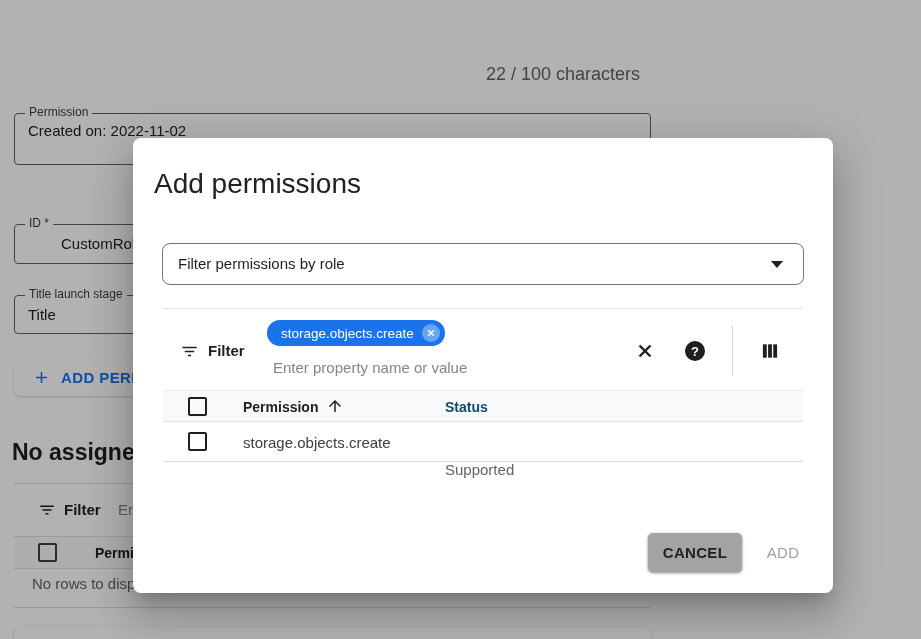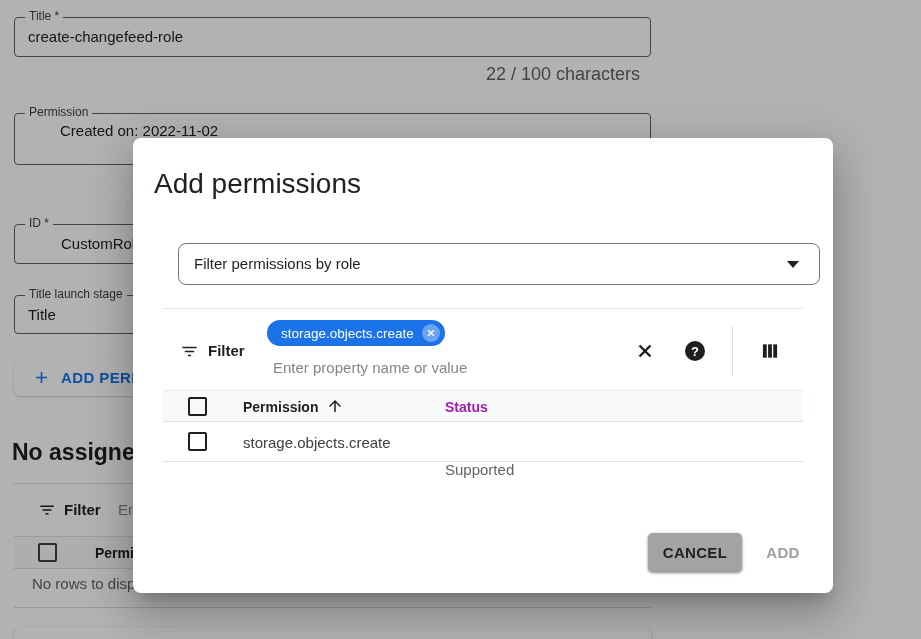--- a/index.html
+++ b/index.html
@@ -45,21 +45,21 @@
 
   
   .overlay { position:absolute; inset:0; background:rgba(0,0,0,0.30); }
 
   
   .modal { position:absolute; left:133px; top:138px; width:700px; height:455px; background:#fff;
            border-radius:8px;
            box-shadow:0 11px 15px -7px rgba(0,0,0,.2), 0 24px 38px 3px rgba(0,0,0,.14), 0 9px 46px 8px rgba(0,0,0,.12); }
   .modal-title { position:absolute; left:21px; top:30px; font-size:28px; font-weight:400; color:#202124; }
 
-  .role-filter { position:absolute; left:45px; top:105px; width:642px; height:42px;
+  .role-filter { position:absolute; left:29px; top:105px; width:642px; height:42px;
                  border:1px solid #747775; border-radius:8px; background:#fff; cursor:pointer;padding-left:16px; }
   .role-filter .ph { position:absolute; left:15px; top:0; line-height:40px; font-size:15px; color:#1f1f1f; }
   .caret-down { position:absolute; right:20px; top:17px; width:0; height:0;
                 border-left:6px solid transparent; border-right:6px solid transparent; border-top:7px solid #1f1f1f; }
 
   .toolbar { position:absolute; left:30px; top:170px; width:640px; height:82px; border-top:1px solid #e3e3e3; }
   .toolbar .ficon { position:absolute; left:17px; top:33px; }
   .toolbar .flbl  { position:absolute; left:45px; top:33px; font-size:15px; font-weight:700; color:#202124; }
   .chip { position:absolute; left:104px; top:11px; height:26px; border-radius:13px; background:#1a73e8;
           display:flex; align-items:center; padding:0 5px 0 14px; gap:8px; }
@@ -73,46 +73,42 @@
   .help-circle { width:20px; height:20px; border-radius:50%; background:#1f1f1f; color:#fff;
                  font-size:13px; font-weight:700; display:flex; align-items:center; justify-content:center; }
   .tb-vdiv { position:absolute; left:569px; top:17px; width:1px; height:50px; background:#dadce0; }
   .tb-cols  { left:593px; top:28px; }
 
   .mtable { position:absolute; left:30px; top:252px; width:640px; }
   .mthead { position:relative; height:32px; background:#f8f9fa; border-top:1px solid #ececec; border-bottom:1px solid #e0e0e0; }
   .mthead .cb { position:absolute; left:25px; top:6px; }
   .mthead .col-perm { position:absolute; left:80px; top:8px; font-size:14px; font-weight:700; color:#202124; }
   .sort-ic { position:absolute; left:163px; top:6px; }
-  .mthead .col-status { position:absolute; left:282px; top:8px; font-size:14px; font-weight:700; color:#a21caf; }
+  .mthead .col-status { position:absolute; left:282px; top:8px; font-size:14px; font-weight:700; color:#0c4a6e; }
   .mtrow { position:relative; height:40px; border-bottom:1px solid #e0e0e0; background:#fff; }
   .mtrow .cb { position:absolute; left:25px; top:10px; }
   .mtrow .cell-perm { position:absolute; left:80px; top:12px; font-size:15px; color:#3c4043; }
   .mtrow .cell-status { position:absolute; left:282px; top:12px; font-size:15px; color:#5f6368;margin-top:27px; }
 
   .btn-cancel { position:absolute; left:515px; top:395px; width:94px; height:39px; background:#a3a3a3;
                 border:none; border-radius:5px; box-shadow:0 1px 2px rgba(0,0,0,0.3), 0 1px 3px 1px rgba(0,0,0,0.15);
                 font-family:inherit; font-size:15px; font-weight:600; letter-spacing:0.3px; color:#202124; cursor:pointer; }
   .btn-add { position:absolute; left:620px; top:395px; width:60px; height:39px; background:transparent; border:none;
-             font-family:inherit; font-size:15px; font-weight:700; letter-spacing:0.3px; color:#9aa0a6; text-align:center; }
+             font-family:inherit; font-size:15px; font-weight:400; letter-spacing:0.3px; color:#9aa0a6; text-align:center; }
 </style>
 </head>
 <body>
 
 <div class="page">
 
-  <div class="mfield" style="left:14px; top:17px; width:637px; height:40px;">
-    <span class="flabel">Title *</span>
-    <span class="fvalue" style="line-height:38px;">create-changefeed-role</span>
-  </div>
   <div class="counter">22 / 100 characters</div>
 
   <div class="mfield" style="left:14px; top:113px; width:637px; height:52px;">
     <span class="flabel">Permission</span>
-    <span class="fvalue" style="top:8px;margin-left:32px;">Created on: 2022-11-02</span>
+    <span class="fvalue" style="top:8px;">Created on: 2022-11-02</span>
   </div>
 
   <div class="mfield" style="left:14px; top:224px; width:637px; height:40px;">
     <span class="flabel">ID *</span>
     <span class="fvalue" style="line-height:38px;margin-left:33px;">CustomRole</span>
   </div>
 
   <div class="mfield" style="left:14px; top:295px; width:637px; height:39px;">
     <span class="flabel">Title launch stage</span>
     <span class="fvalue" style="line-height:37px;">Title</span>

